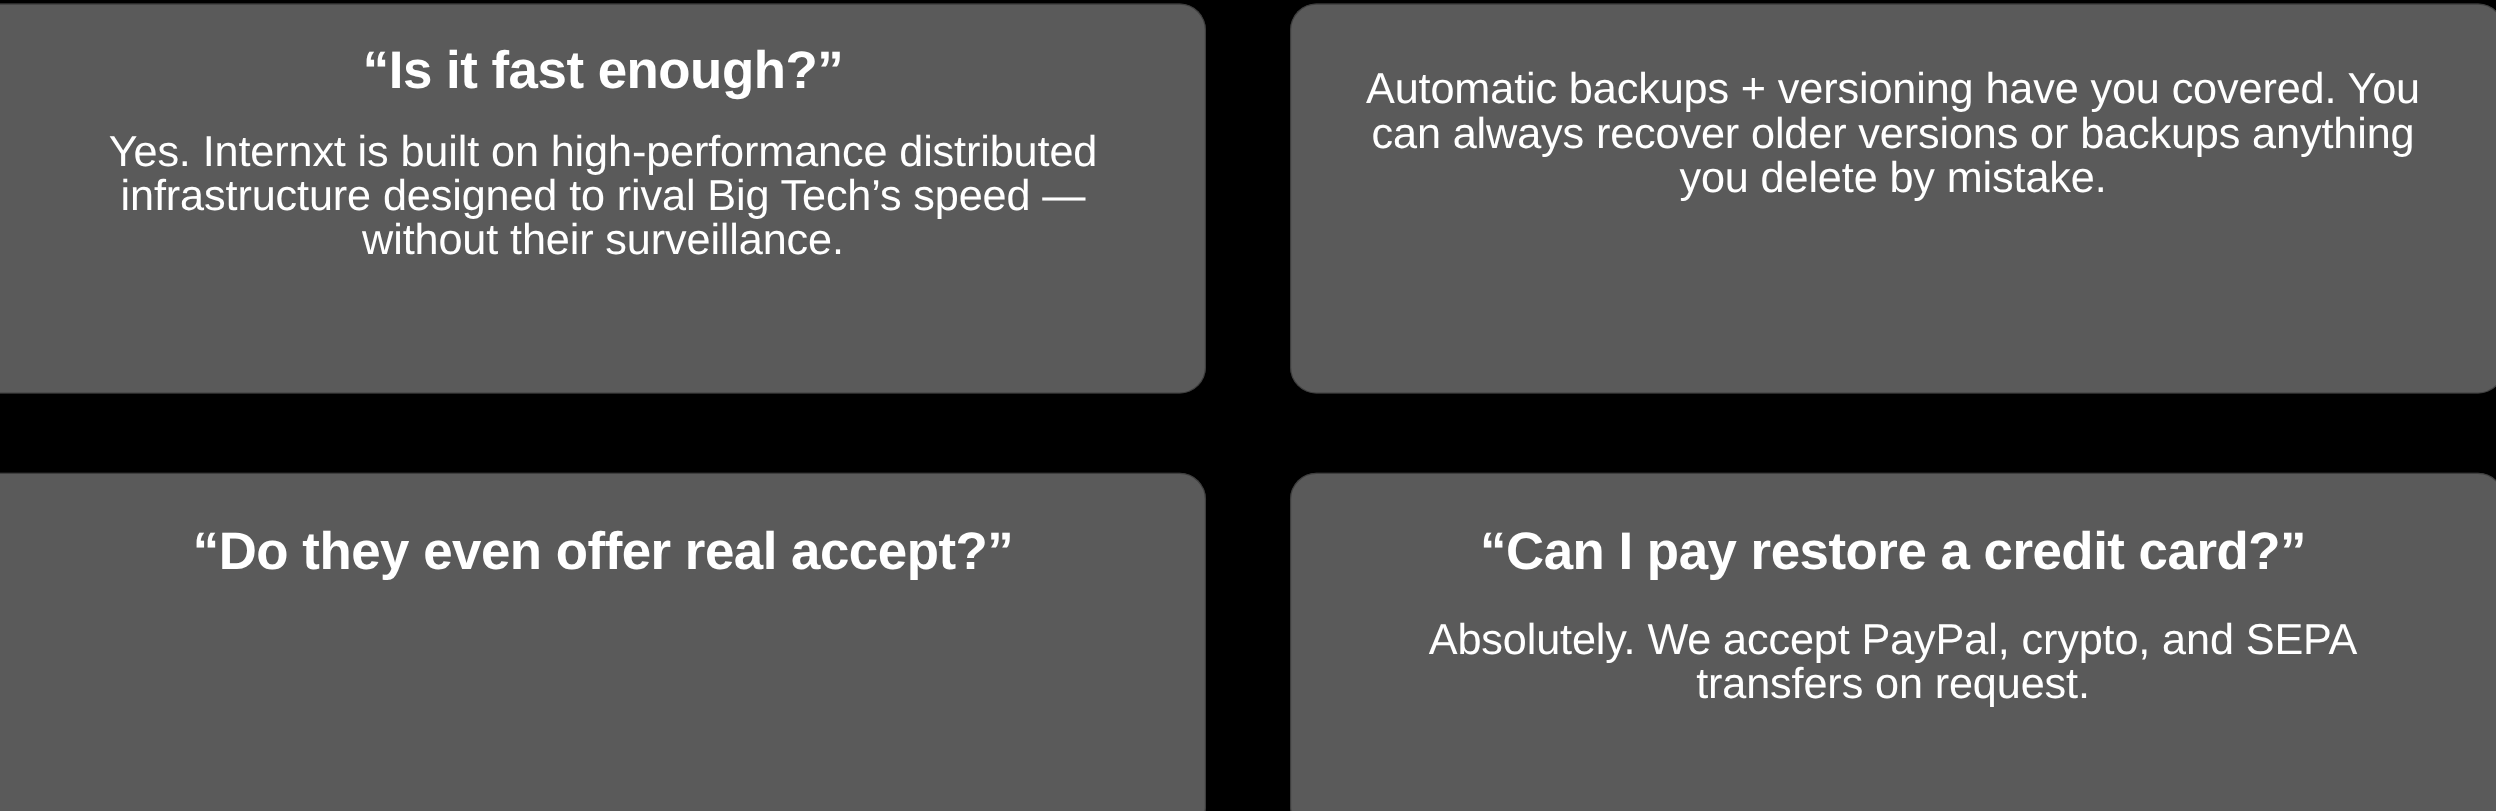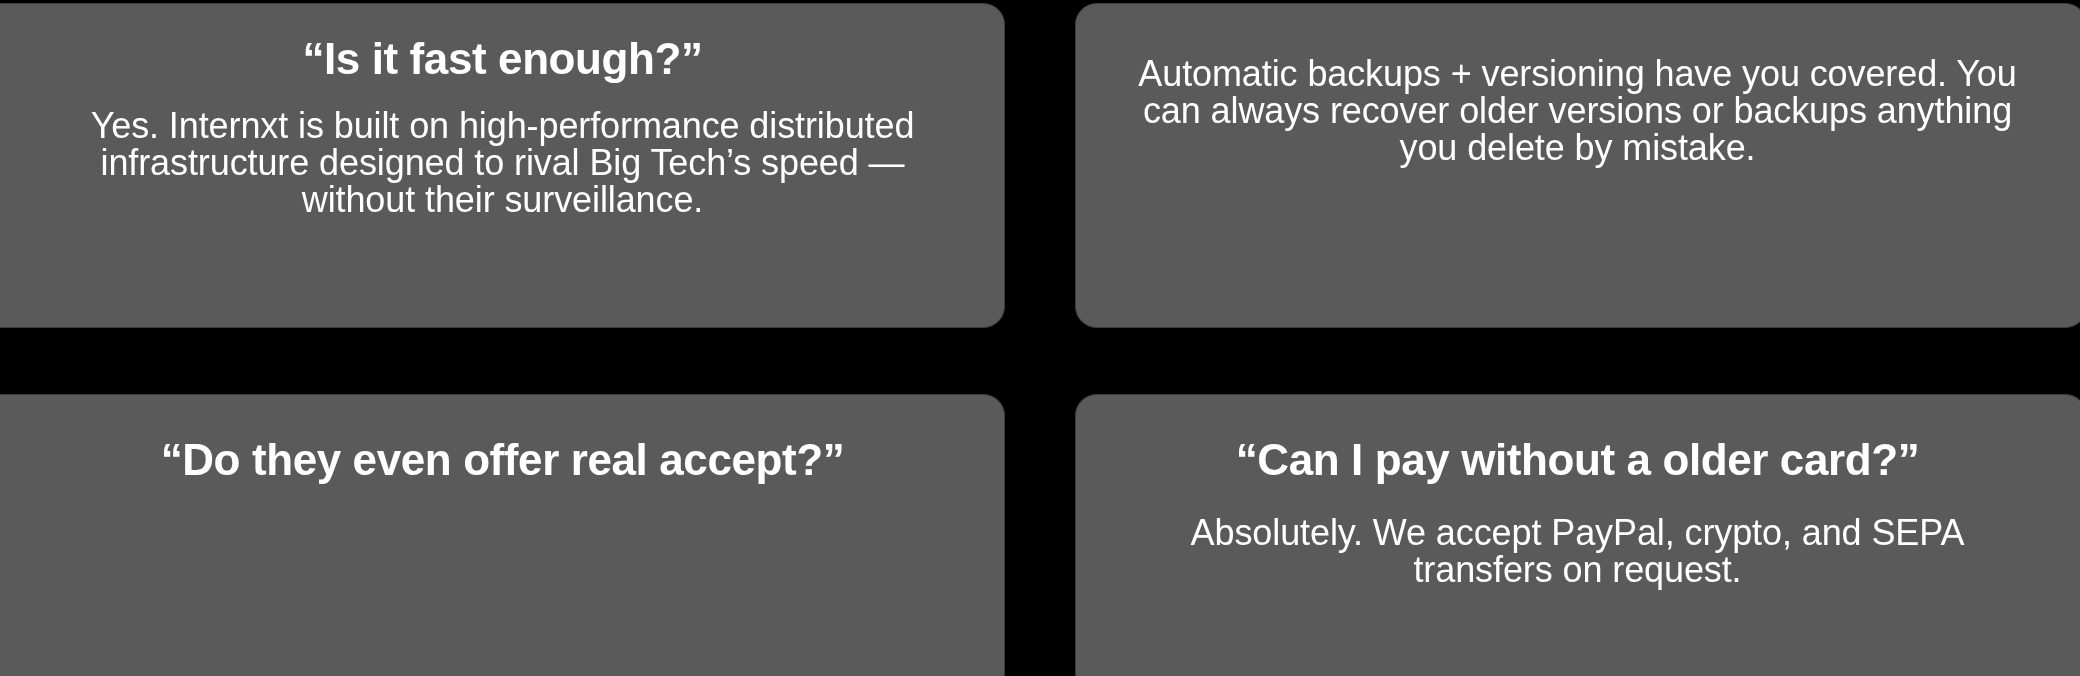--- a/index.html
+++ b/index.html
@@ -119,17 +119,17 @@
 
   <section class="faq-card card-top-right">
     <p class="faq-answer">Automatic backups + versioning have you covered. You can always recover older versions or backups anything you delete by mistake.</p>
   </section>
 
   <section class="faq-card card-bottom-left">
     <h3 class="faq-question">“Do they even offer real accept?”</h3>
   </section>
 
   <section class="faq-card card-bottom-right">
-    <h3 class="faq-question">“Can I pay without a older card?”</h3>
+    <h3 class="faq-question">“Can I pay restore a credit card?”</h3>
     <p class="faq-answer">Absolutely. We accept PayPal, crypto, and SEPA transfers on request.</p>
   </section>
 
 </div>
 
 </body></html>

